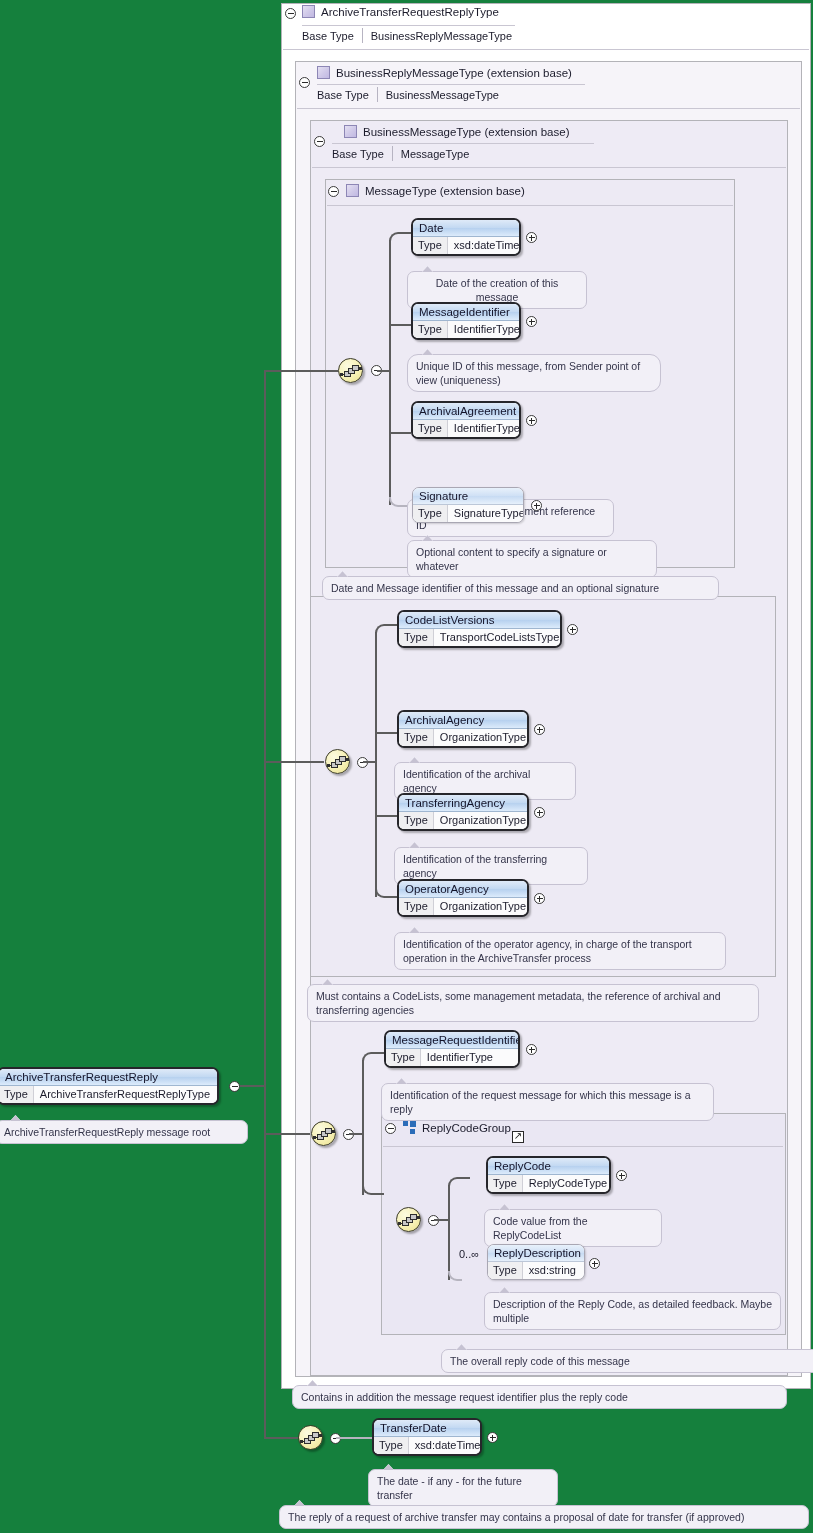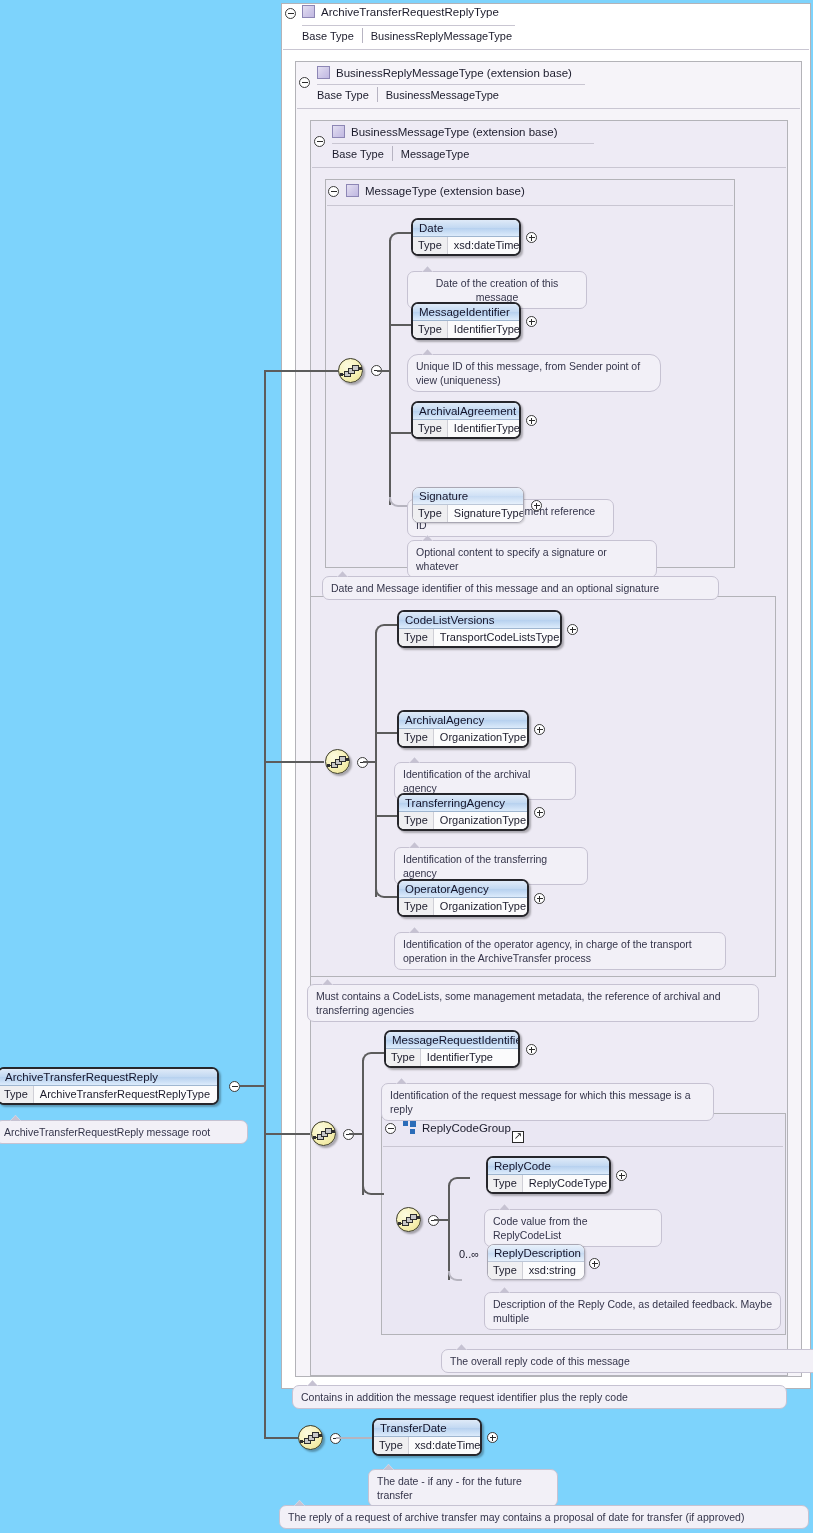--- a/index.html
+++ b/index.html
@@ -6,21 +6,21 @@
   html, body {
     margin: 0; padding: 0;
     background: #ffffff;
     font-family: "Liberation Sans", sans-serif;
   }
   #root {
     position: relative;
     width: 813px;
     height: 1533px;
     overflow: hidden;
-    background: #7dd3fc;
+    background: #15803d;
     font-size: 11px;
     color: #1b1b2b;
   }
 
   
   .cbox {
     position: absolute;
     border: 1px solid #b3b3b8;
     background: #f5f3f8;
   }
@@ -210,21 +210,21 @@
   </div>
   <div class="hrule" style="left:317px; top:84px; width:268px;"></div>
   <div class="baserow" style="left:317px; top:87px; height:15px;">
     <span class="bk">Base Type</span>
     <span class="sep"></span>
     <span class="bv">BusinessMessageType</span>
   </div>
   <div class="hrule" style="left:297px; top:108px; width:503px;"></div>
 
   <div class="tog" style="left:314px; top:136px;"></div>
-  <div class="chdr" style="left:332px; top:125px;">
+  <div class="chdr" style="left:344px; top:125px;">
     <span class="tsq"></span>
     <span class="ttl">BusinessMessageType (extension base)</span>
   </div>
   <div class="hrule" style="left:332px; top:143px; width:262px;"></div>
   <div class="baserow" style="left:332px; top:146px; height:15px;">
     <span class="bk">Base Type</span>
     <span class="sep"></span>
     <span class="bv">MessageType</span>
   </div>
   <div class="hrule" style="left:312px; top:167px; width:474px;"></div>

